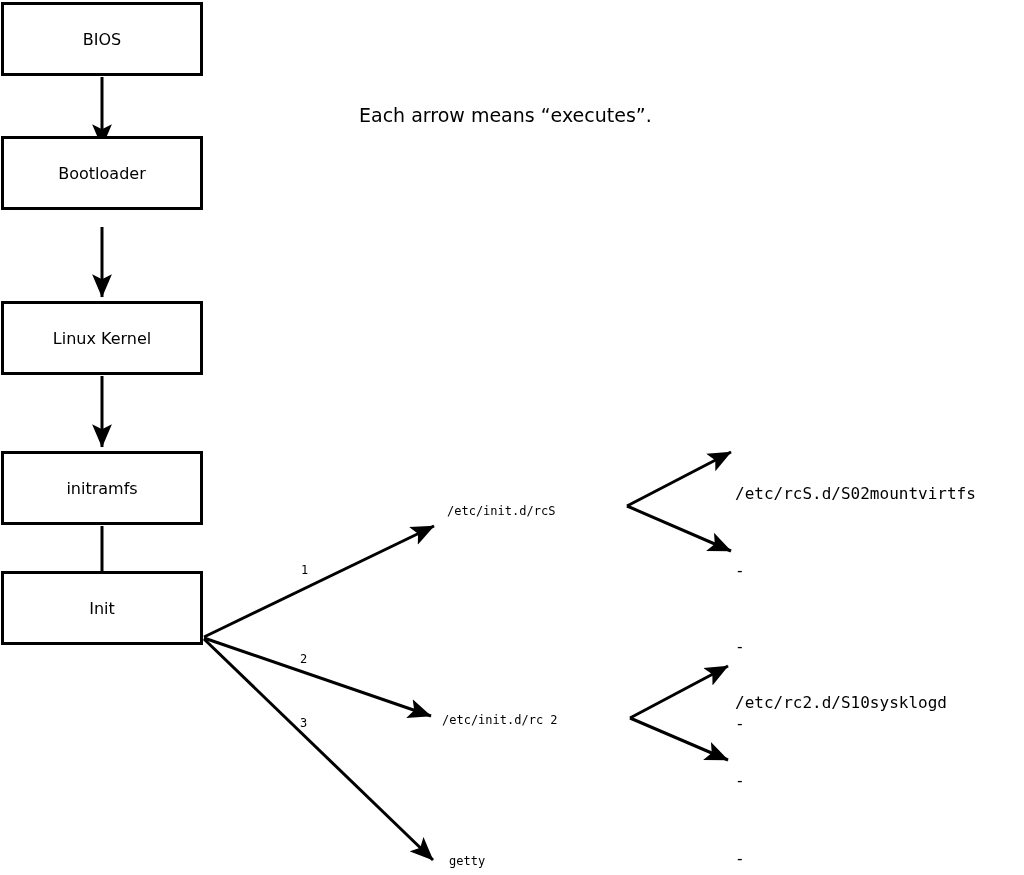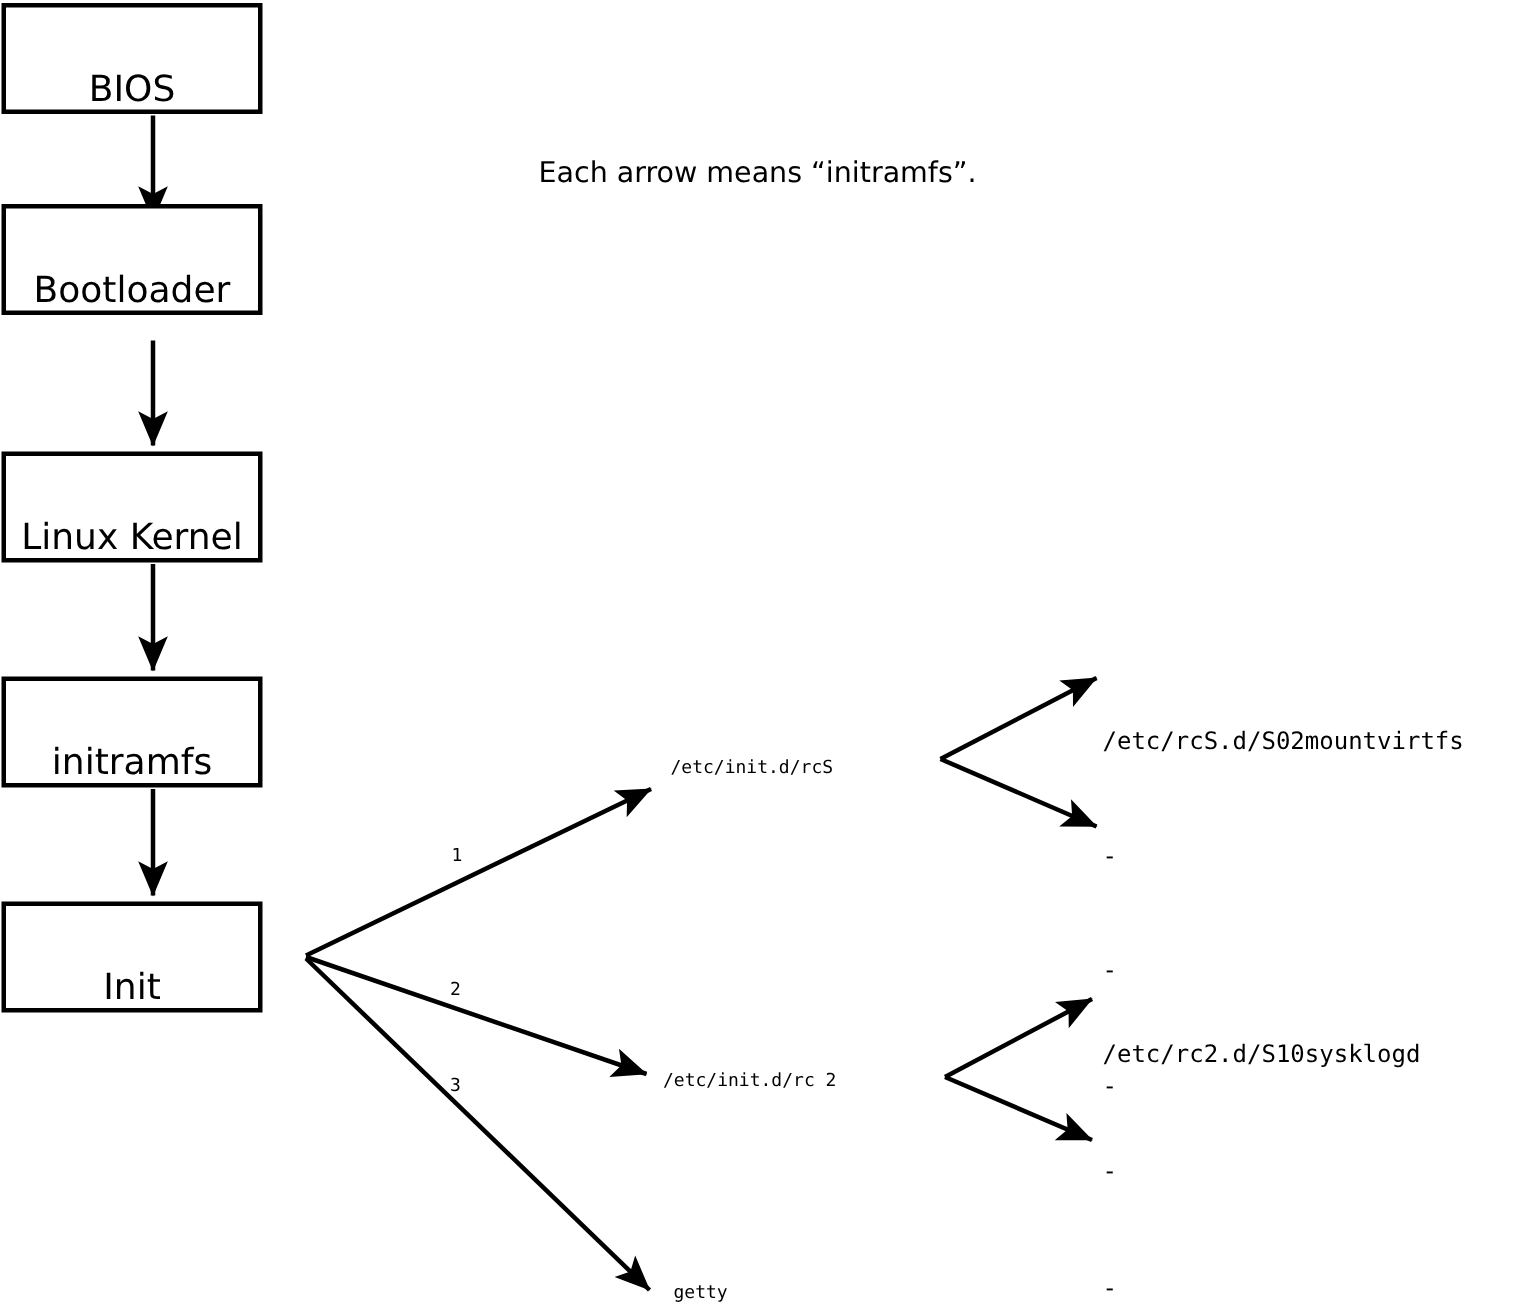--- a/index.html
+++ b/index.html
@@ -16,28 +16,28 @@
   #arrows {
     position: absolute;
     left: 0; top: 0;
     width: 1024px; height: 875px;
     pointer-events: none;
   }
   .st { stroke: #000000; stroke-width: 3; fill: none; }
   .box {
     position: absolute;
     left: 1px;
-    width: 174px;
+    width: 202px;
     height: 74px;
     border: 3px solid #000000;
     background: #ffffff;
     display: flex;
-    align-items: flex-end;
+    align-items: center;
     justify-content: center;
-    font-size: 24px;
+    font-size: 16px;
     text-align: center;
   }
   .caption {
     position: absolute;
     left: 359px;
     top: 104px;
     font-size: 19px;
     line-height: 23px;
     white-space: pre;
   }
@@ -91,25 +91,25 @@
     </div>
   <div class="box" style="top:136px">
       <span>Bootloader</span>
     </div>
   <div class="box" style="top:301px">
       <span>Linux Kernel</span>
     </div>
   <div class="box" style="top:451px">
       <span>initramfs</span>
     </div>
-  <div class="box" style="top:601px">
+  <div class="box" style="top:571px">
       <span>Init</span>
     </div>
 
-  <div class="caption">Each arrow means “initramfs”.</div>
+  <div class="caption">Each arrow means “executes”.</div>
 
   <div class="mono" style="left:301px; top:558px">1</div>
   <div class="mono" style="left:300px; top:647px">2</div>
   <div class="mono" style="left:300px; top:711px">3</div>
 
   <div class="mono" style="left:447px; top:499px">/etc/init.d/rcS</div>
   <div class="mono" style="left:442px; top:708px">/etc/init.d/rc 2</div>
   <div class="mono" style="left:449px; top:849px">getty</div>
 
   <div class="script-list g1">

